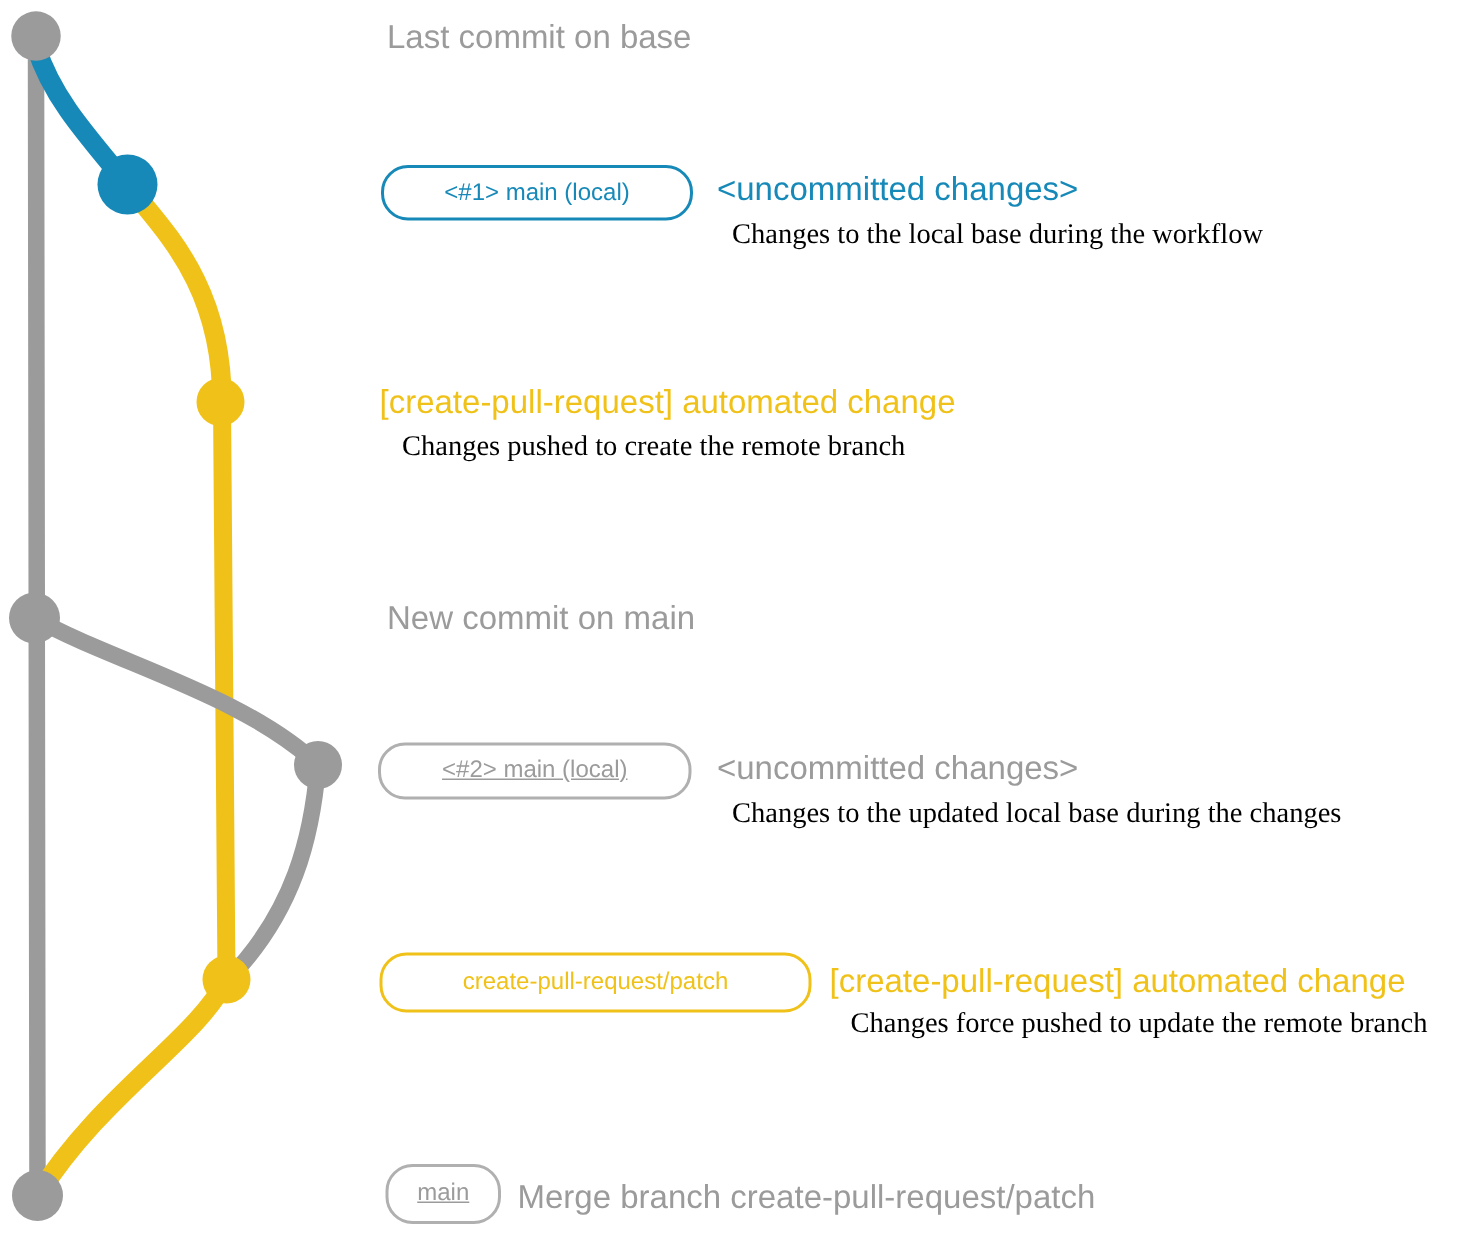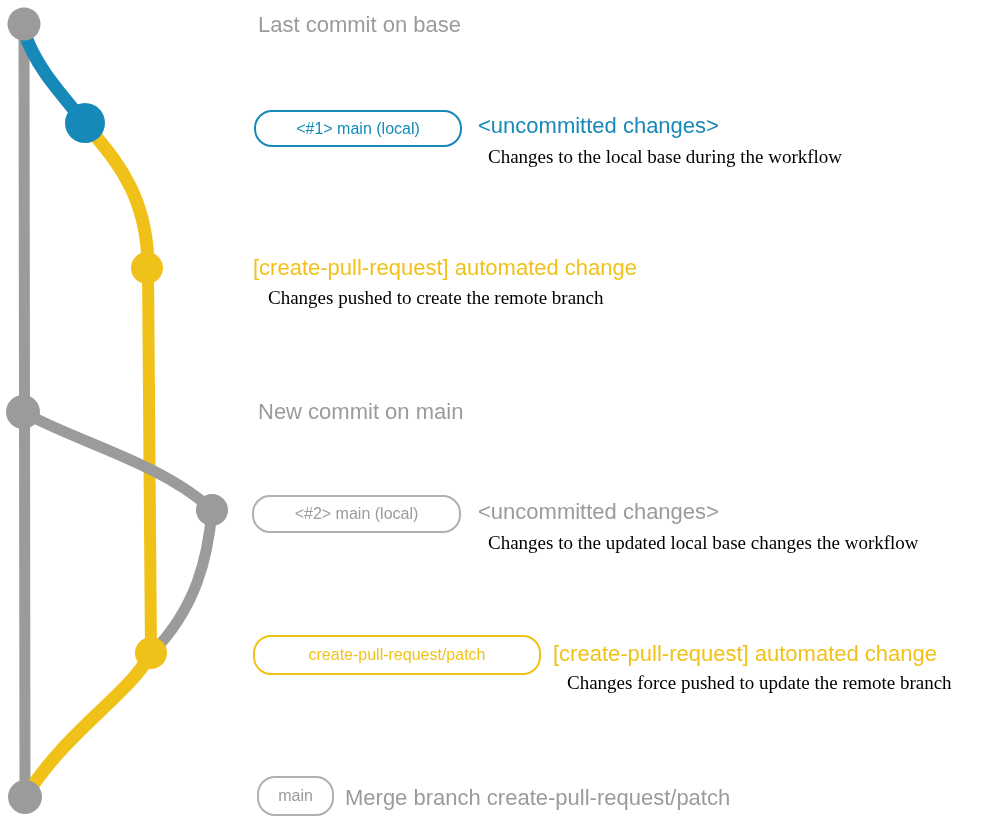--- a/index.html
+++ b/index.html
@@ -53,21 +53,21 @@
     align-items: center;
     justify-content: center;
     border: 2px solid;
     border-radius: 18px;
     font-size: 16px;
     white-space: nowrap;
     background: #ffffff;
   }
   .pill-blue { border-color: var(--color-blue); color: var(--color-blue); }
   .pill-gold { border-color: var(--color-gold); color: var(--color-gold); }
-  .pill-gray { border-color: var(--color-pill-gray-border); color: var(--color-gray); }
+  .pill-gray { border-color: var(--color-pill-gray-border); color: var(--color-gray); text-decoration: underline; }
 </style>
 </head>
 <body>
 
 <div class="canvas">
 
   <svg class="graph-svg" width="981" height="827" viewBox="0 0 981 827">
 
     <path d="M 24 24 L 25 797" class="stroke-gray" stroke-width="11" stroke-linecap="round"></path>
     <path d="M 24 31 C 34 63, 54 86, 85 123" class="stroke-blue" stroke-width="13" stroke-linecap="round"></path>
@@ -96,21 +96,21 @@
 
   <div class="label gold-text" style="left:253px; top:256px;">[create-pull-request] automated change</div>
   <div class="note" style="left:268px; top:288px;">Changes pushed to create the remote branch</div>
 
   <div class="label gray-text" style="left:258px; top:400px;">New commit on main</div>
 
   <div class="pill pill-gray" style="left:252px; top:495px; width:209px; height:38px;">
     <span>&lt;#2&gt; main (local)</span>
   </div>
   <div class="label gray-text" style="left:478px; top:500px;">&lt;uncommitted changes&gt;</div>
-  <div class="note" style="left:488px; top:533px;">Changes to the updated local base changes the workflow</div>
+  <div class="note" style="left:488px; top:533px;">Changes to the updated local base during the changes</div>
 
   <div class="pill pill-gold" style="left:253px; top:635px; width:288px; height:40px;">
     <span>create-pull-request/patch</span>
   </div>
   <div class="label gold-text" style="left:553px; top:642px;">[create-pull-request] automated change</div>
   <div class="note" style="left:567px; top:673px;">Changes force pushed to update the remote branch</div>
 
   <div class="pill pill-gray" style="left:257px; top:776px; width:77px; height:40px;">
     <span>main</span>
   </div>

